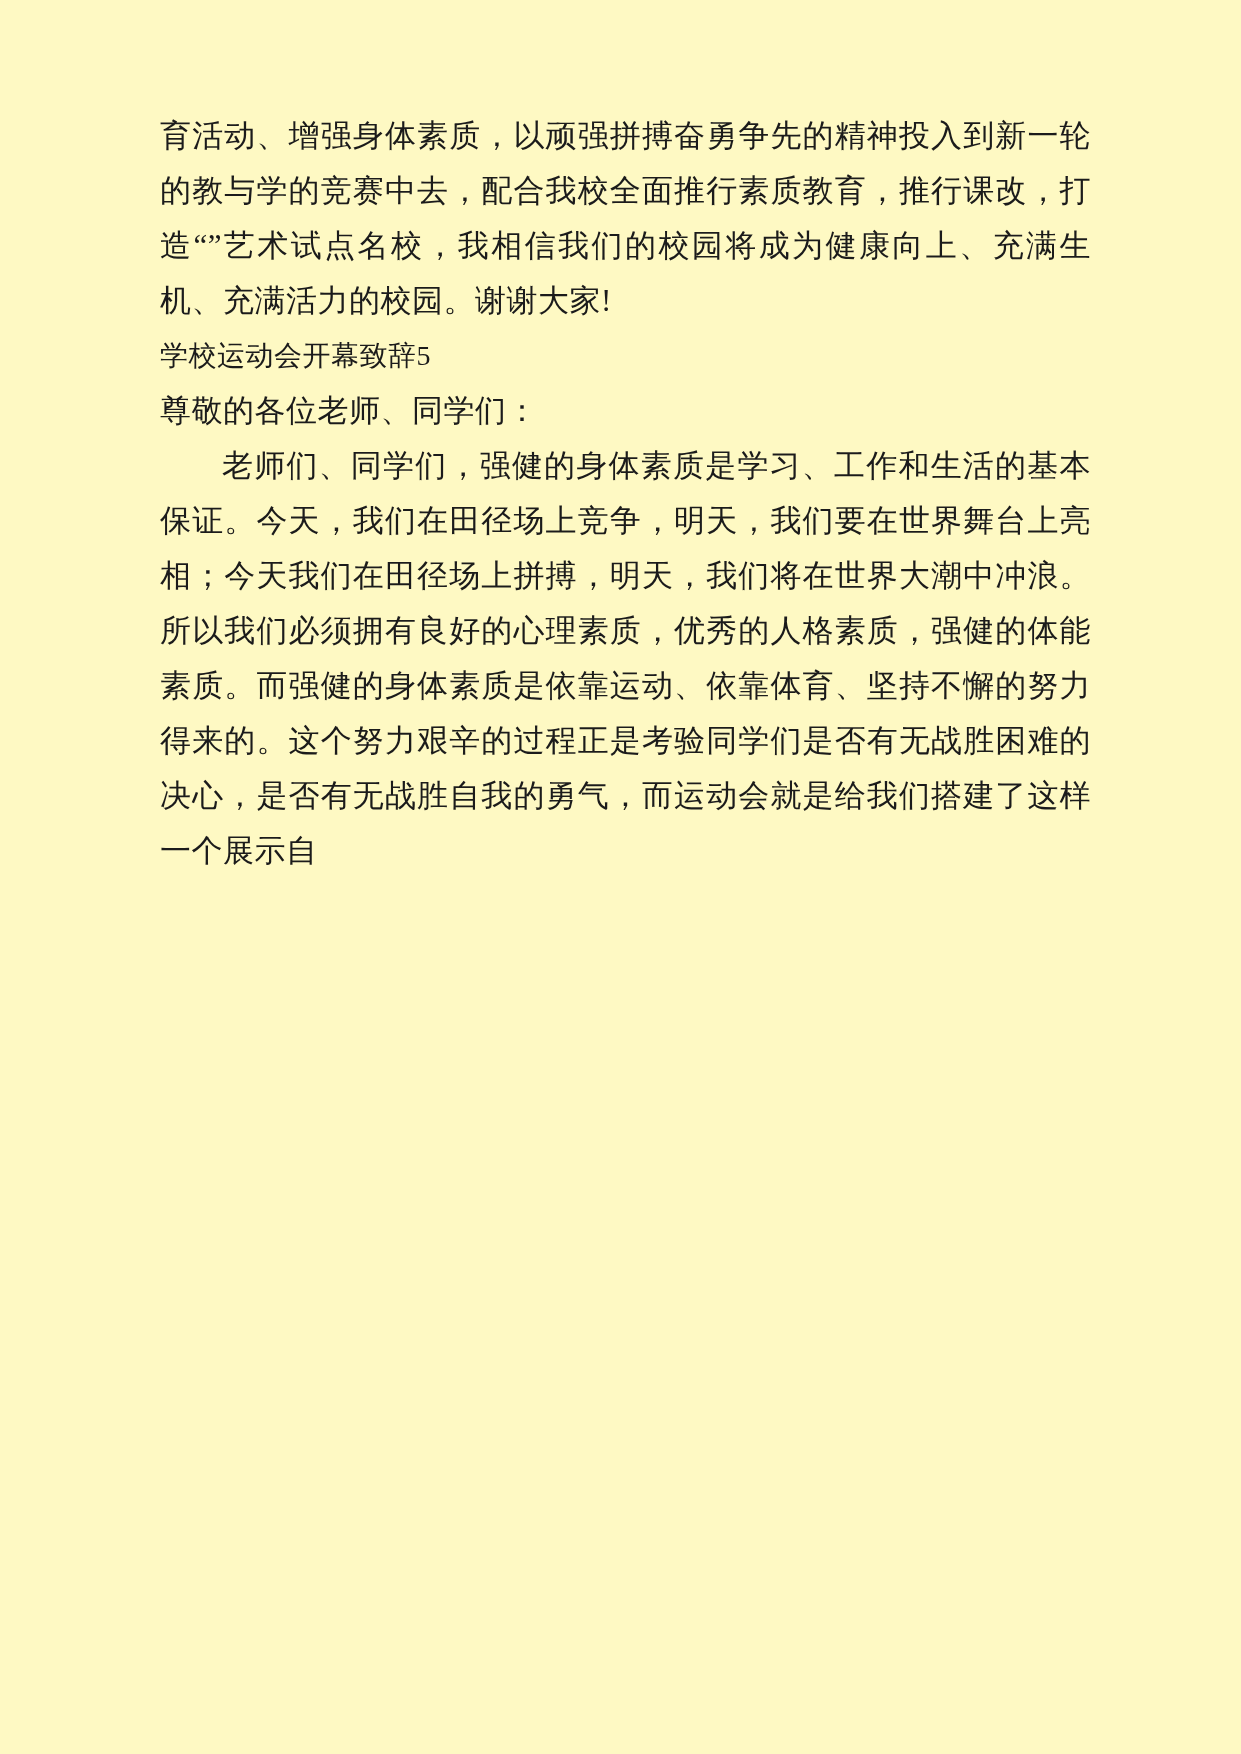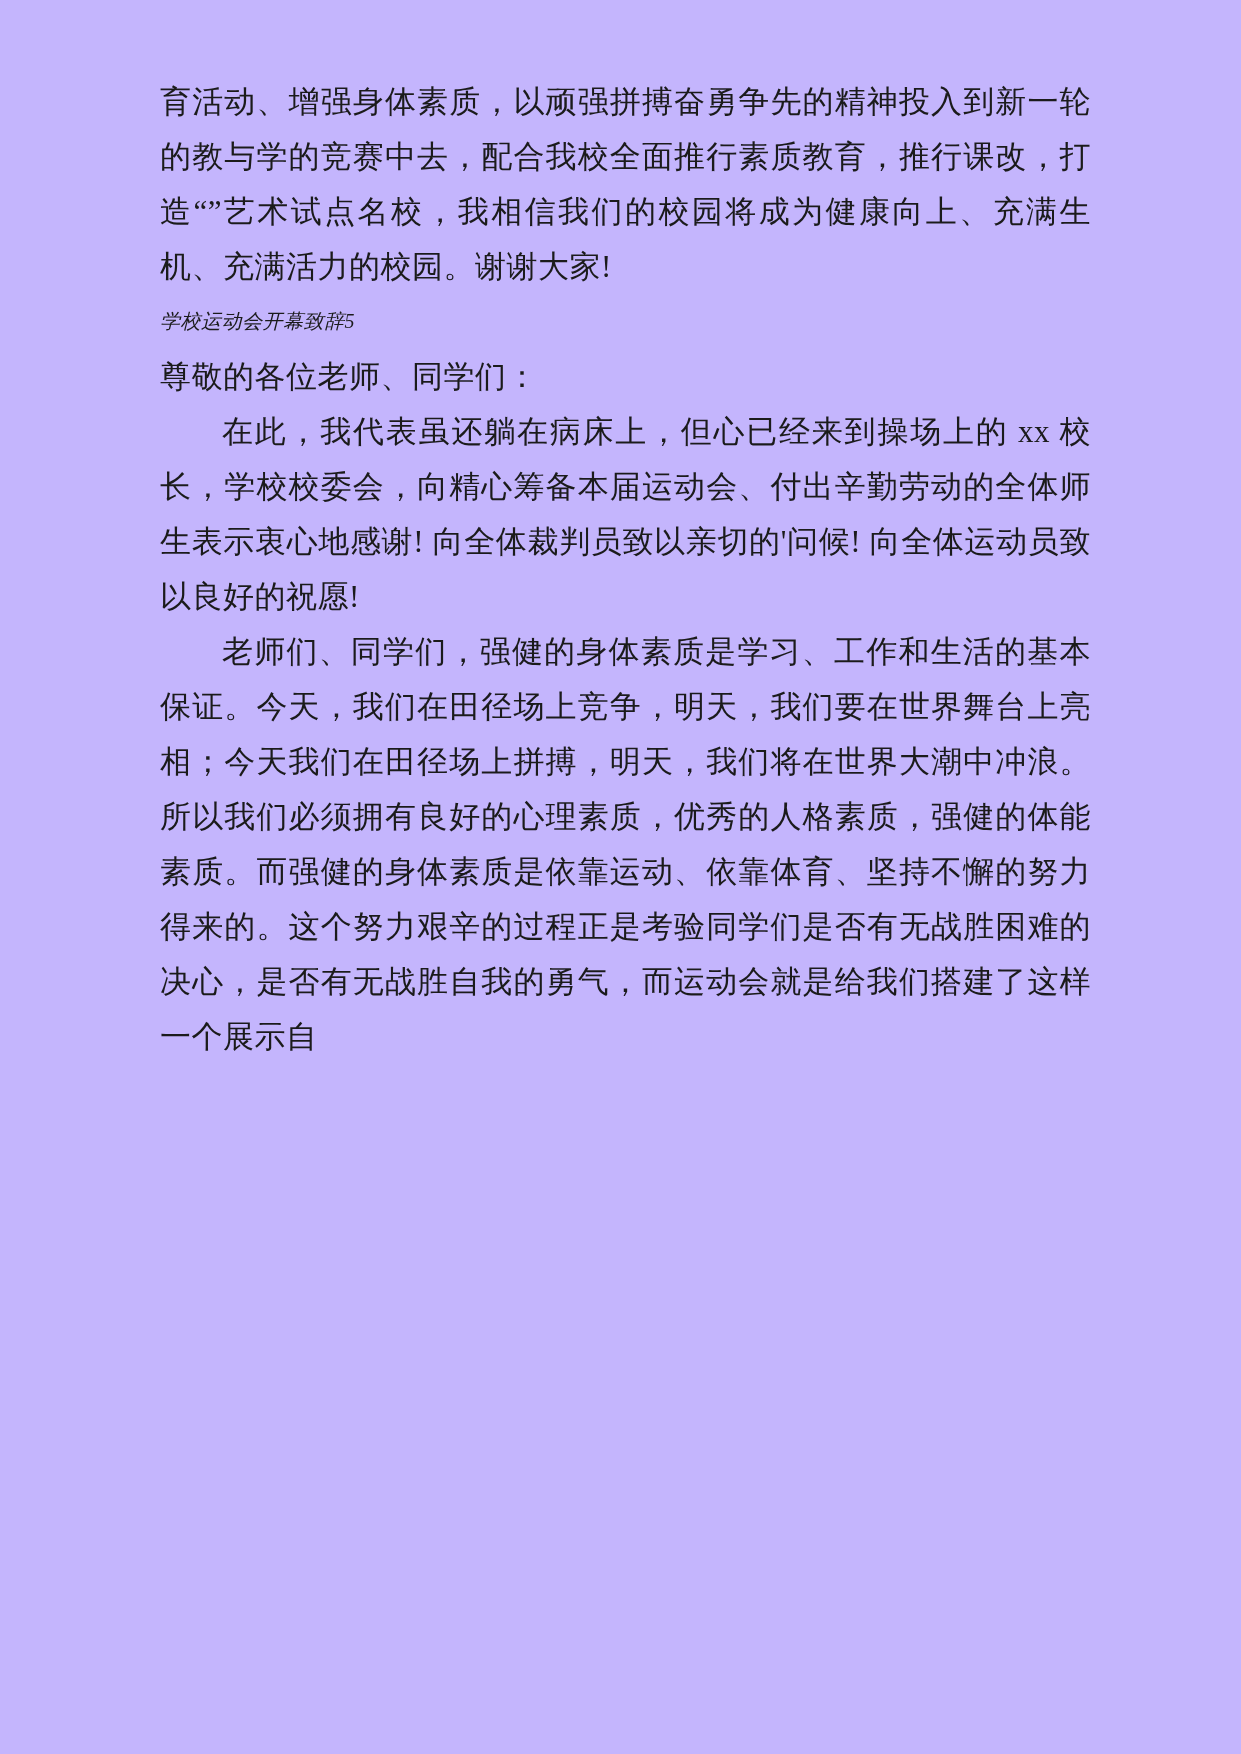--- a/index.html
+++ b/index.html
@@ -4,23 +4,23 @@
 <style>
   html, body {
     margin: 0;
     padding: 0;
     background: #ffffff;
   }
   .page {
     position: relative;
     width: 1241px;
     height: 1754px;
-    background: #c4b5fd;
+    background: #fef9c3;
     box-sizing: border-box;
-    padding: 74px 150px 40px 160px;
+    padding: 108px 150px 40px 160px;
     font-family: "Liberation Serif", "DejaVu Serif", serif;
     color: #1b1b1b;
     overflow: hidden;
   }
   .doc-body {
     font-size: 31px;
     line-height: 55px;
     text-align: justify;
     text-justify: inter-ideograph;
     letter-spacing: 0.5px;
@@ -29,37 +29,35 @@
     margin: 0;
   }
   .para-indent {
     text-indent: 62px;
   }
   .no-indent {
     text-indent: 0;
   }
   .heading-line {
     text-indent: 0;
-    font-size: 20px;
+    font-size: 28px;
     line-height: 55px;
-    font-style: italic;
   }
 </style>
 </head>
 <body>
 
 <div class="page">
   <div class="doc-body">
 
     <p class="no-indent">育活动、增强身体素质，以顽强拼搏奋勇争先的精神投入到新一轮的教与学的竞赛中去，配合我校全面推行素质教育，推行课改，打造“”艺术试点名校，我相信我们的校园将成为健康向上、充满生机、充满活力的校园。谢谢大家!</p>
 
     <p class="heading-line">学校运动会开幕致辞5</p>
 
     <p class="no-indent">尊敬的各位老师、同学们：</p>
 
 
 
-    <p class="para-indent">在此，我代表虽还躺在病床上，但心已经来到操场上的 xx 校长，学校校委会，向精心筹备本届运动会、付出辛勤劳动的全体师生表示衷心地感谢! 向全体裁判员致以亲切的'问候! 向全体运动员致以良好的祝愿!</p>
 
     <p class="para-indent">老师们、同学们，强健的身体素质是学习、工作和生活的基本保证。今天，我们在田径场上竞争，明天，我们要在世界舞台上亮相；今天我们在田径场上拼搏，明天，我们将在世界大潮中冲浪。所以我们必须拥有良好的心理素质，优秀的人格素质，强健的体能素质。而强健的身体素质是依靠运动、依靠体育、坚持不懈的努力得来的。这个努力艰辛的过程正是考验同学们是否有无战胜困难的决心，是否有无战胜自我的勇气，而运动会就是给我们搭建了这样一个展示自</p>
 
   </div>
 </div>
 
 </body></html>

